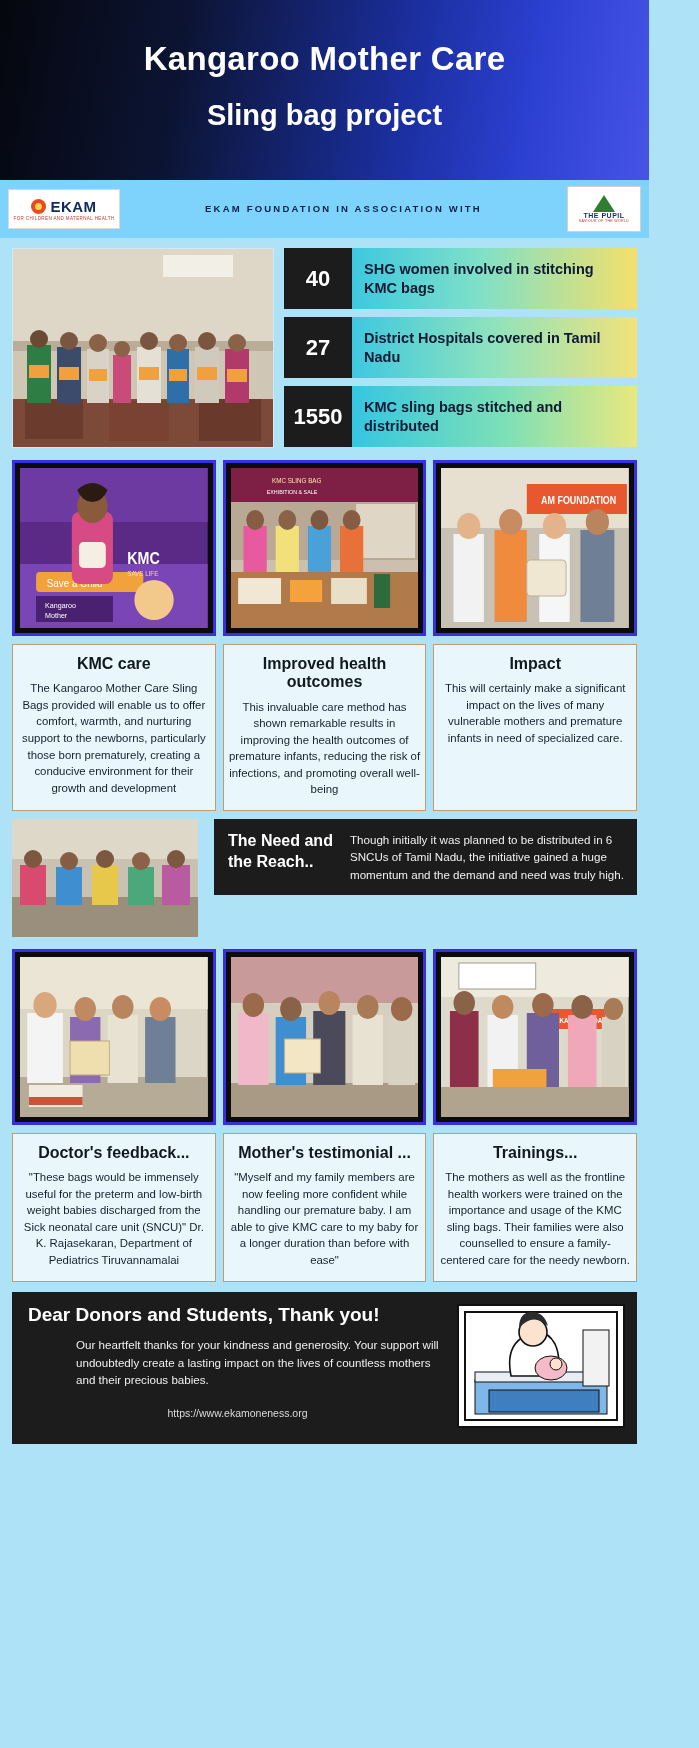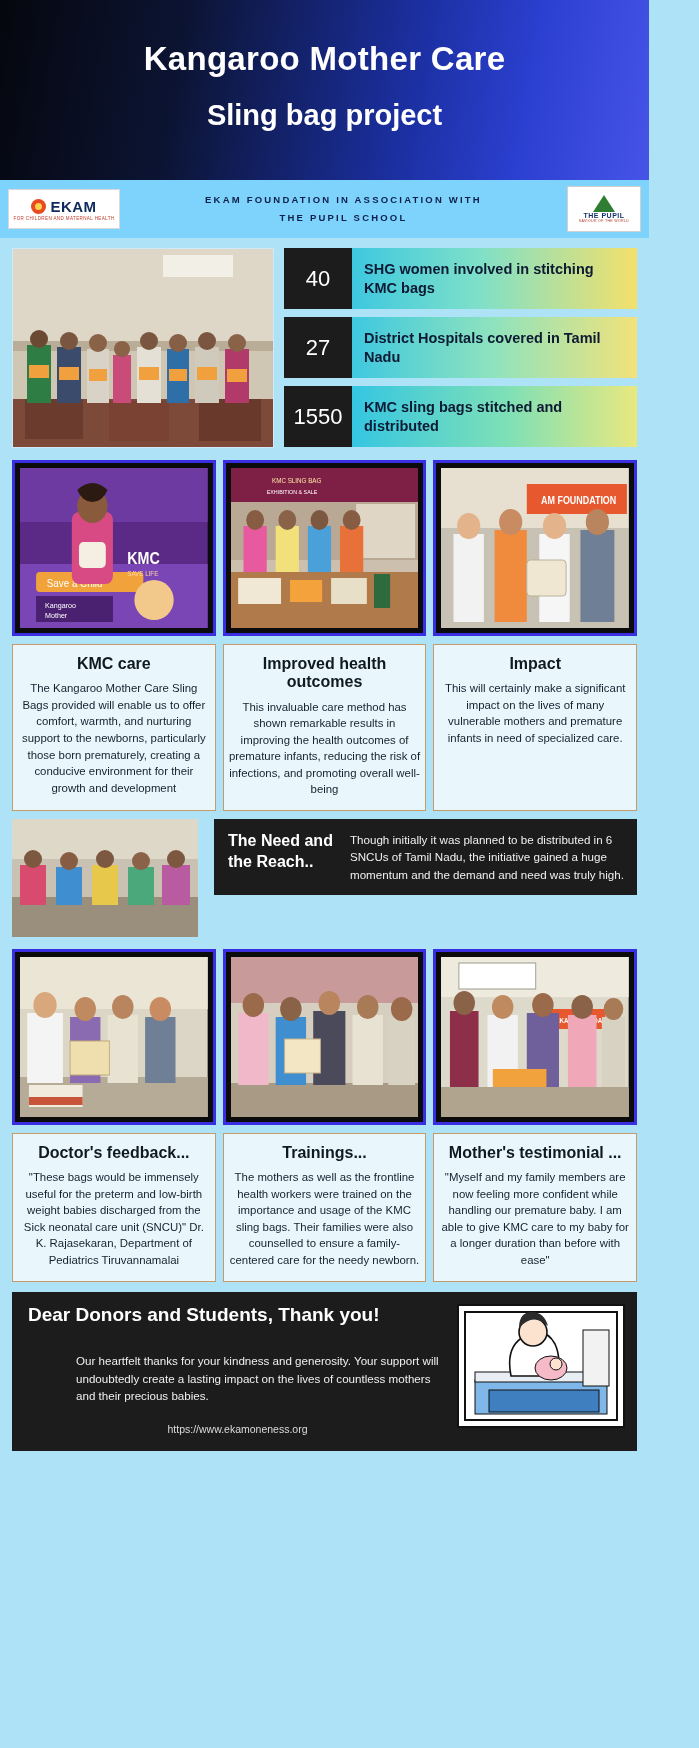--- a/index.html
+++ b/index.html
@@ -107,21 +107,21 @@
   .photo-lead {
     width: 262px; height: 200px; flex: 0 0 auto;
     border: 1px solid #cfe9f6;
   }
   .stats-col { flex: 1 1 auto; display: flex; flex-direction: column; gap: 8px; }
   .stat-row { display: flex; height: 61px; }
   .stat-num {
     width: 68px; flex: 0 0 auto;
     background: #1c1c1c; color: #ffffff;
     display: flex; align-items: center; justify-content: center;
-    font-size: 22px; font-weight: normal;
+    font-size: 22px; font-weight: bold;
   }
   .stat-label {
     flex: 1 1 auto;
     display: flex; align-items: center;
     padding: 13px 12px;
     font-size: 14.5px; font-weight: bold; color: #0c1a33;
     line-height: 1.25;
   }
   .g1 { background: linear-gradient(90deg, #3ec8e0 0%, #7fe0c8 45%, #f4e06a 100%); }
   .g2 { background: linear-gradient(90deg, #3ec8e0 0%, #8fe3bd 50%, #f2e27a 100%); }
@@ -167,21 +167,21 @@
   .need-text { flex: 1 1 auto; color: #f0f0f0; font-size: 11.6px; line-height: 1.5; }
 
   
   .thanks {
     margin: 2px 12px 12px;
     background: #1c1c1c;
     display: flex; gap: 10px;
     padding: 12px 12px 16px 16px;
   }
   .thanks-left { flex: 1 1 auto; }
-  .thanks h3 { color: #ffffff; font-size: 19px; font-weight: bold; margin-bottom: 26px; }
+  .thanks h3 { color: #ffffff; font-size: 19px; font-weight: bold; margin-bottom: 10px; }
   .thanks p { color: #efefef; font-size: 11.6px; line-height: 1.55; margin-left: 48px; }
   .thanks-url { color: #dcdcdc; font-size: 10.5px; text-align: center; margin-top: 18px; }
   .thanks-art {
     width: 168px; height: 124px; flex: 0 0 auto;
     background: #ffffff; border: 2px solid #111;
     position: relative; overflow: hidden;
   }
 </style>
 </head>
 <body>
@@ -196,21 +196,20 @@
   <div class="assoc">
     <div class="logo-left">
       <div class="lgrow">
         <span class="lgmark"></span>
         <span class="lgtext">EKAM</span>
       </div>
       <div class="lgsub">FOR CHILDREN AND MATERNAL HEALTH</div>
     </div>
     <div class="assoc-text">
       <div>EKAM FOUNDATION IN ASSOCIATION WITH</div>
-      <div>THE PUPIL SCHOOL</div>
     </div>
     <div class="logo-right">
       <span class="tree"></span>
       <span class="pupil-name">THE PUPIL</span>
       <span class="pupil-sub">SAVIOUR OF THE WORLD</span>
     </div>
   </div>
 
   <div class="stats-strip">
     <div class="photo photo-lead">
@@ -453,26 +452,26 @@
       </div>
     </div>
   </div>
 
   <div class="card-row">
     <div class="card">
       <h3>Doctor's feedback...</h3>
       <p>"These bags would be immensely useful for the preterm and low-birth weight babies discharged from the Sick neonatal care unit (SNCU)" Dr. K. Rajasekaran, Department of Pediatrics Tiruvannamalai</p>
     </div>
     <div class="card">
+      <h3>Mother's testimonial ...</h3>
+      <p>"Myself and my family members are now feeling more confident while handling our premature baby.  I am able to give KMC care to my baby for a longer duration than before with ease"</p>
+    </div>
+    <div class="card">
       <h3>Trainings...</h3>
       <p>The mothers as well as the frontline health workers were trained on the importance and usage of the KMC sling bags.  Their families were also counselled to ensure a family-centered care for the needy newborn.</p>
-    </div>
-    <div class="card">
-      <h3>Mother's testimonial ...</h3>
-      <p>"Myself and my family members are now feeling more confident while handling our premature baby.  I am able to give KMC care to my baby for a longer duration than before with ease"</p>
     </div>
   </div>
 
   <div class="thanks">
     <div class="thanks-left">
       <h3>Dear Donors and Students, Thank you!</h3>
       <p>Our heartfelt thanks for your kindness and generosity. Your support will undoubtedly create a lasting impact on the lives of countless mothers and their precious babies.</p>
       <div class="thanks-url">https://www.ekamoneness.org</div>
     </div>
     <div class="thanks-art">

